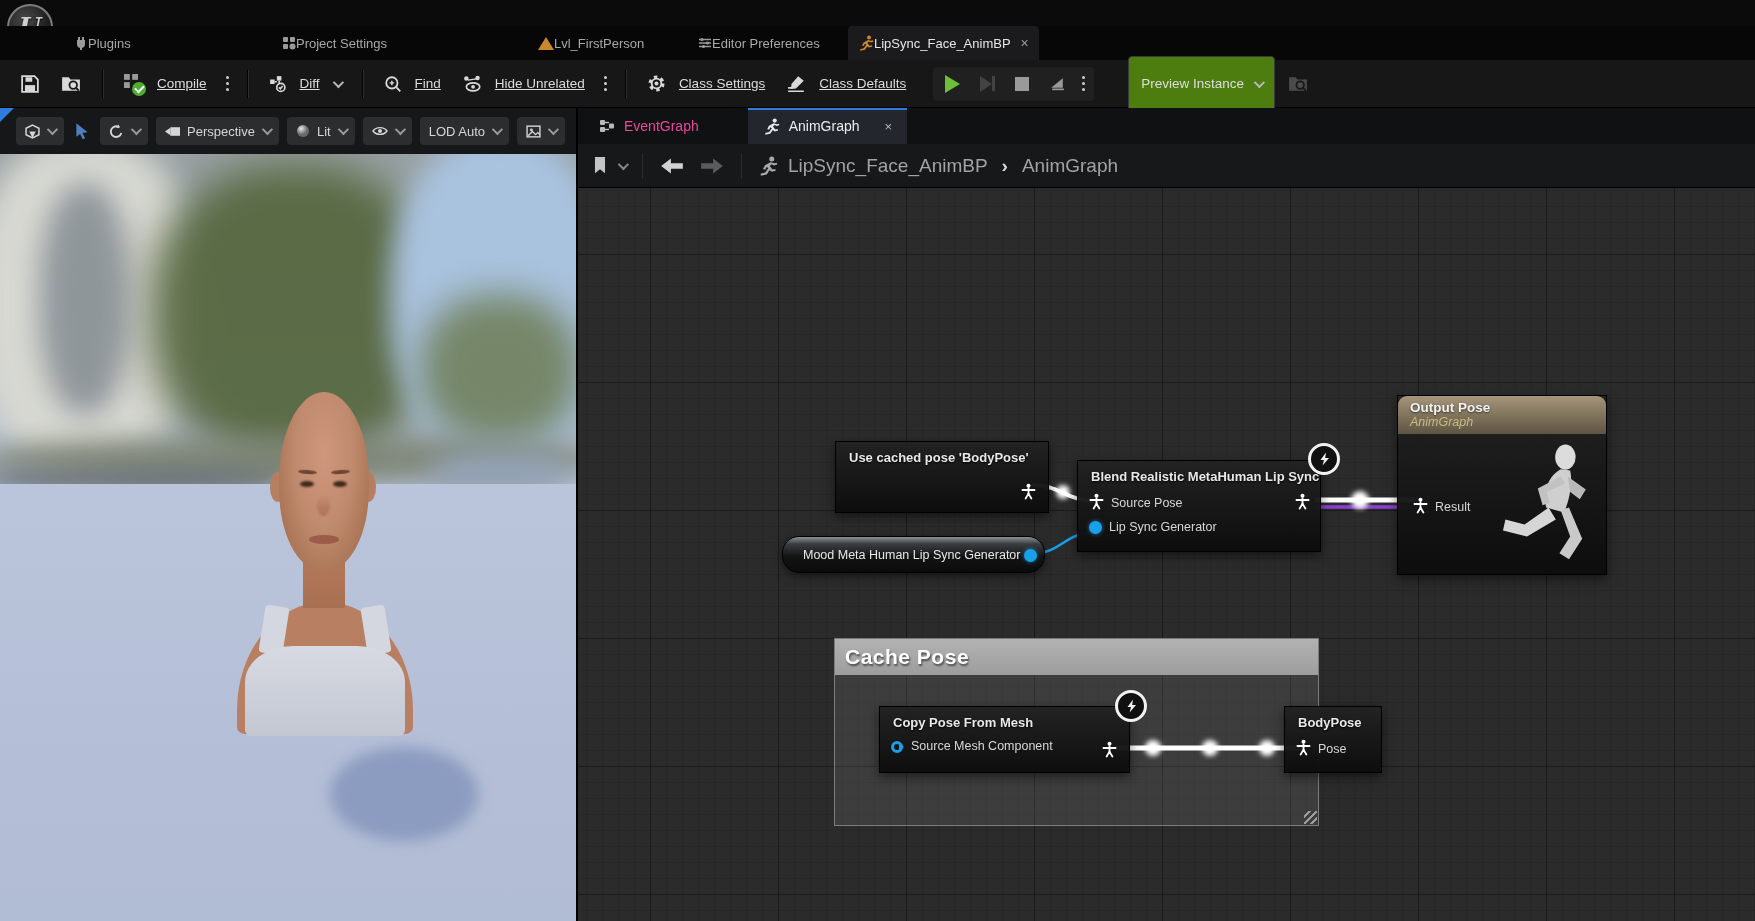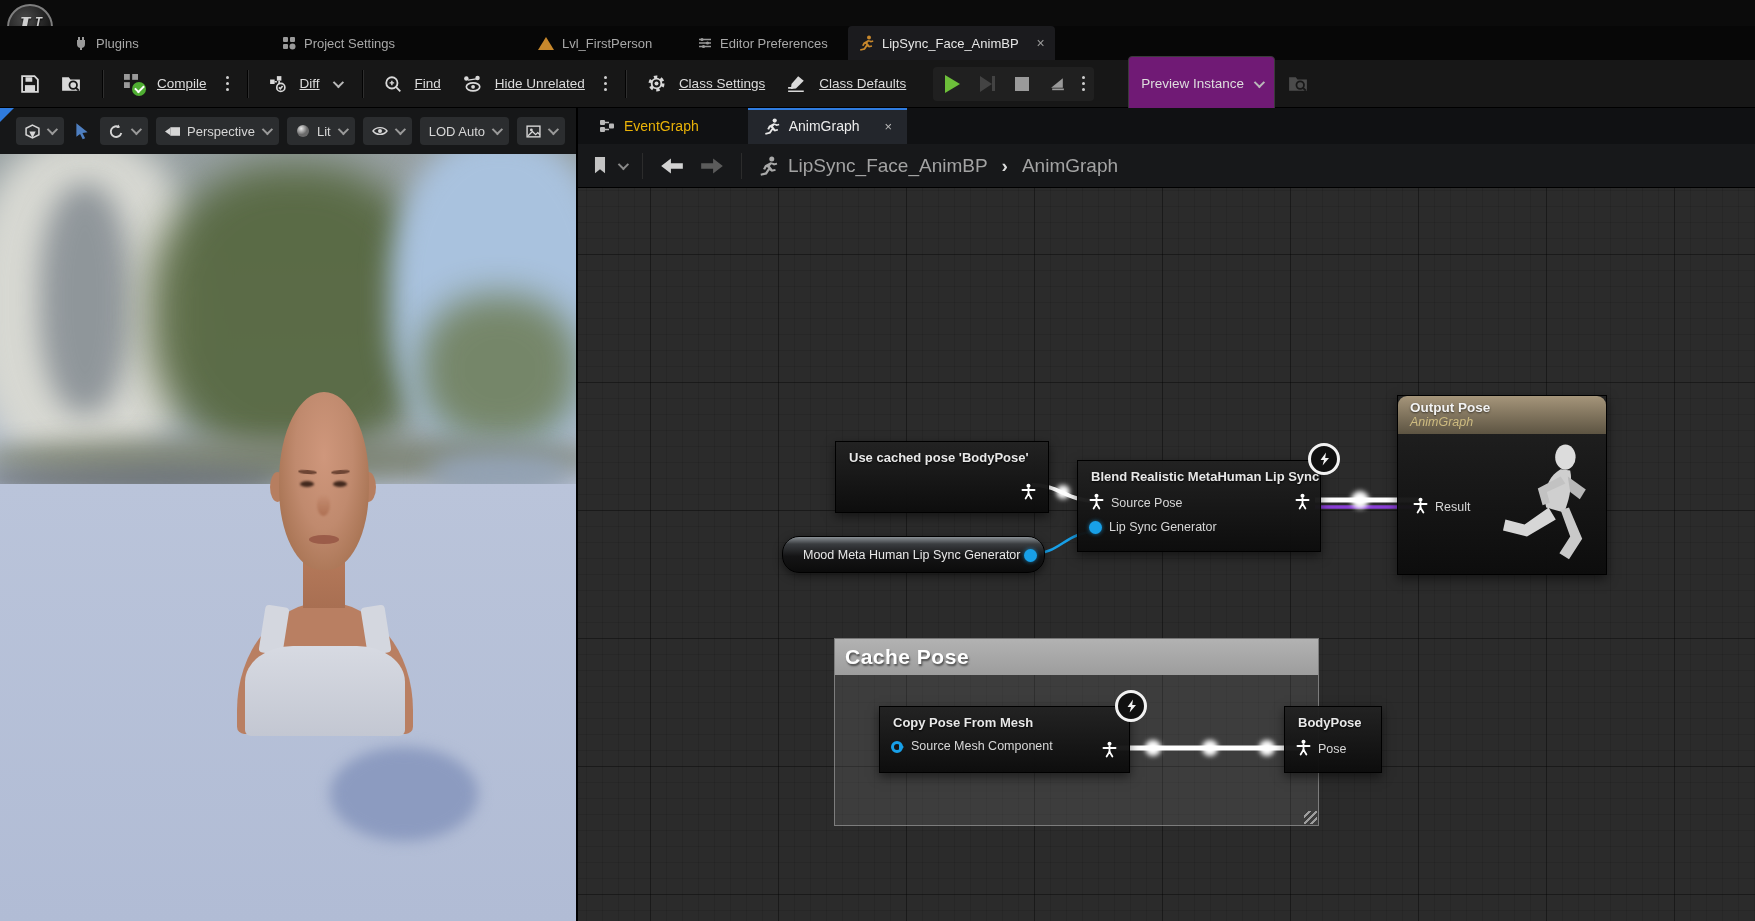--- a/index.html
+++ b/index.html
@@ -6,39 +6,39 @@
   #root{position:relative;width:1755px;height:921px;background:#0b0b0b;overflow:hidden;
         font-family:"Liberation Sans",sans-serif;-webkit-font-smoothing:antialiased;color:#d0d0d0;}
   
   .menubar{position:absolute;top:0;left:64px;height:26px;display:flex;align-items:center;gap:30px;font-size:13px;color:#cfcfcf;}
   .menu-item{padding:2px 4px;cursor:default;}
   .logo{position:absolute;left:7px;top:4px;width:46px;height:46px;border-radius:50%;
         background:radial-gradient(circle at 38% 32%,#4a4a4a,#161616 70%);border:2px solid #7e7e7e;
         display:flex;align-items:center;justify-content:center;box-sizing:border-box;}
   .logo span{font-family:"DejaVu Serif",serif;font-style:italic;font-weight:bold;font-size:26px;color:#cfcfcf;text-shadow:0 1px 2px #000;}
   .asset-tabs{position:absolute;top:26px;left:0;width:100%;height:34px;background:#070707;}
-  .atab{position:absolute;top:0;height:34px;display:flex;align-items:center;gap:8px;font-size:13px;color:#a8a8a8;padding:0 10px;}
+  .atab{position:absolute;top:0;height:34px;display:flex;align-items:center;font-size:13px;color:#a8a8a8;padding:0 10px;}
   .atab.active{background:#1b1b1e;color:#e6e6e6;border-radius:4px 4px 0 0;}
   .atab .close{color:#9a9a9a;font-size:14px;margin-left:10px;}
   .tri-warn{width:0;height:0;border-left:8px solid transparent;border-right:8px solid transparent;border-bottom:13px solid #c8882c;}
   
   .toolbar{position:absolute;top:60px;left:0;width:100%;height:48px;background:#171717;border-bottom:1px solid #000;
            display:flex;align-items:center;padding:0 12px;gap:4px;box-sizing:border-box;}
   .tbtn{display:flex;align-items:center;gap:13px;color:#dcdcdc;font-size:13.5px;padding:6px 9px;border-radius:3px;text-decoration:underline;}
   .tdiv{width:1px;height:28px;background:#030303;box-shadow:1px 0 0 #2e2e2e;margin:0 8px;}
   .kebab{display:flex;flex-direction:column;gap:3px;padding:4px 6px;}
   .kebab i{width:3px;height:3px;border-radius:50%;background:#cfcfcf;}
   .chev{width:6px;height:6px;border-right:2px solid #b9b9b9;border-bottom:2px solid #b9b9b9;transform:rotate(45deg) translateY(-2px);}
   .playgrp{display:flex;align-items:center;background:#202020;border-radius:4px;padding:3px;gap:3px;margin-left:14px;}
   .pbtn{width:32px;height:28px;display:flex;align-items:center;justify-content:center;border-radius:3px;}
   .play-tri{width:0;height:0;border-top:9px solid transparent;border-bottom:9px solid transparent;border-left:15px solid #6dbf3a;}
   .step-tri{width:0;height:0;border-top:8px solid transparent;border-bottom:8px solid transparent;border-left:12px solid #6f6f6f;margin-right:-2px;}
   .step-bar{width:3px;height:15px;background:#6f6f6f;margin-left:2px;}
   .stop-sq{width:14px;height:14px;background:#9a9a9a;}
-  .previewbtn{margin-left:30px;height:30px;background:#701a75;border:1px solid #3a3a3a;border-radius:4px;
+  .previewbtn{margin-left:30px;height:30px;background:#4d7c0f;border:1px solid #3a3a3a;border-radius:4px;
               display:flex;align-items:center;gap:10px;padding:12px 12px;color:#dedede;font-size:13.5px;}
   .dim{opacity:.45;}
   
   .vp-pane{position:absolute;left:0;top:108px;width:576px;bottom:0;background:#161718;}
   .graph-pane{position:absolute;left:576px;top:108px;right:0;bottom:0;background:#101113;border-left:2px solid #000;}
   
   .vp-toolbar{position:absolute;left:0;top:0;width:100%;height:46px;display:flex;align-items:center;gap:8px;padding-left:16px;box-sizing:border-box;}
   .vp-corner{position:absolute;left:0;top:0;width:0;height:0;border-top:14px solid #2f7cdf;border-right:14px solid transparent;}
   .vbtn{height:28px;background:rgba(44,46,48,.95);border-radius:4px;display:flex;align-items:center;gap:7px;padding:0 9px;color:#d6d6d6;font-size:13px;}
   .vbtn .chev{border-color:#9a9a9a;}
@@ -56,21 +56,21 @@
   .facemark{position:absolute;border-radius:50%;}
   .neck{position:absolute;left:303px;top:402px;width:42px;height:52px;background:linear-gradient(180deg,#b5795a,#a86f52);}
   .torso{position:absolute;left:237px;top:448px;width:176px;height:132px;background:#b97f62;
          border-radius:55% 55% 8px 8px / 90% 90% 8px 8px;}
   .tank{position:absolute;left:245px;top:492px;width:160px;height:90px;background:linear-gradient(180deg,#d7dae2,#c3c7d2);
         border-radius:30% 30% 6px 6px / 40% 40% 6px 6px;}
   .strap{position:absolute;width:24px;height:48px;background:#d4d7df;border-radius:4px;}
   .gshadow{position:absolute;left:330px;top:593px;width:148px;height:94px;background:#8c9bc0;border-radius:50%;filter:blur(7px);}
   
   .gtabs{position:absolute;left:0;top:0;width:100%;height:36px;background:#101113;display:flex;align-items:stretch;padding-left:6px;box-sizing:border-box;}
-  .gtab{display:flex;align-items:center;gap:9px;padding:0 15px;color:#eab308;font-size:14px;}
+  .gtab{display:flex;align-items:center;gap:9px;padding:0 15px;color:#ec4899;font-size:14px;}
   .gtab.active{background:#23262c;color:#ececec;box-shadow:inset 0 2px 0 #2f7cdf;margin-left:34px;}
   .gtab .close{color:#b9b9b9;font-size:13px;margin-left:16px;}
   .crumbbar{position:absolute;left:0;top:36px;width:100%;height:44px;background:#17181a;border-bottom:1px solid #000;
             display:flex;align-items:center;padding-left:14px;gap:10px;box-sizing:border-box;}
   .cdiv{width:1px;height:26px;background:#2c2c2c;margin:0 6px;}
   .crumb{font-size:19px;color:#a3a3a3;}
   .crumb-sep{font-size:19px;color:#dcdcdc;font-weight:bold;margin:0 4px;}
   
   .canvas{position:absolute;left:0;top:80px;right:0;bottom:0;overflow:hidden;background-color:#2b2b2b;
      background-image:

